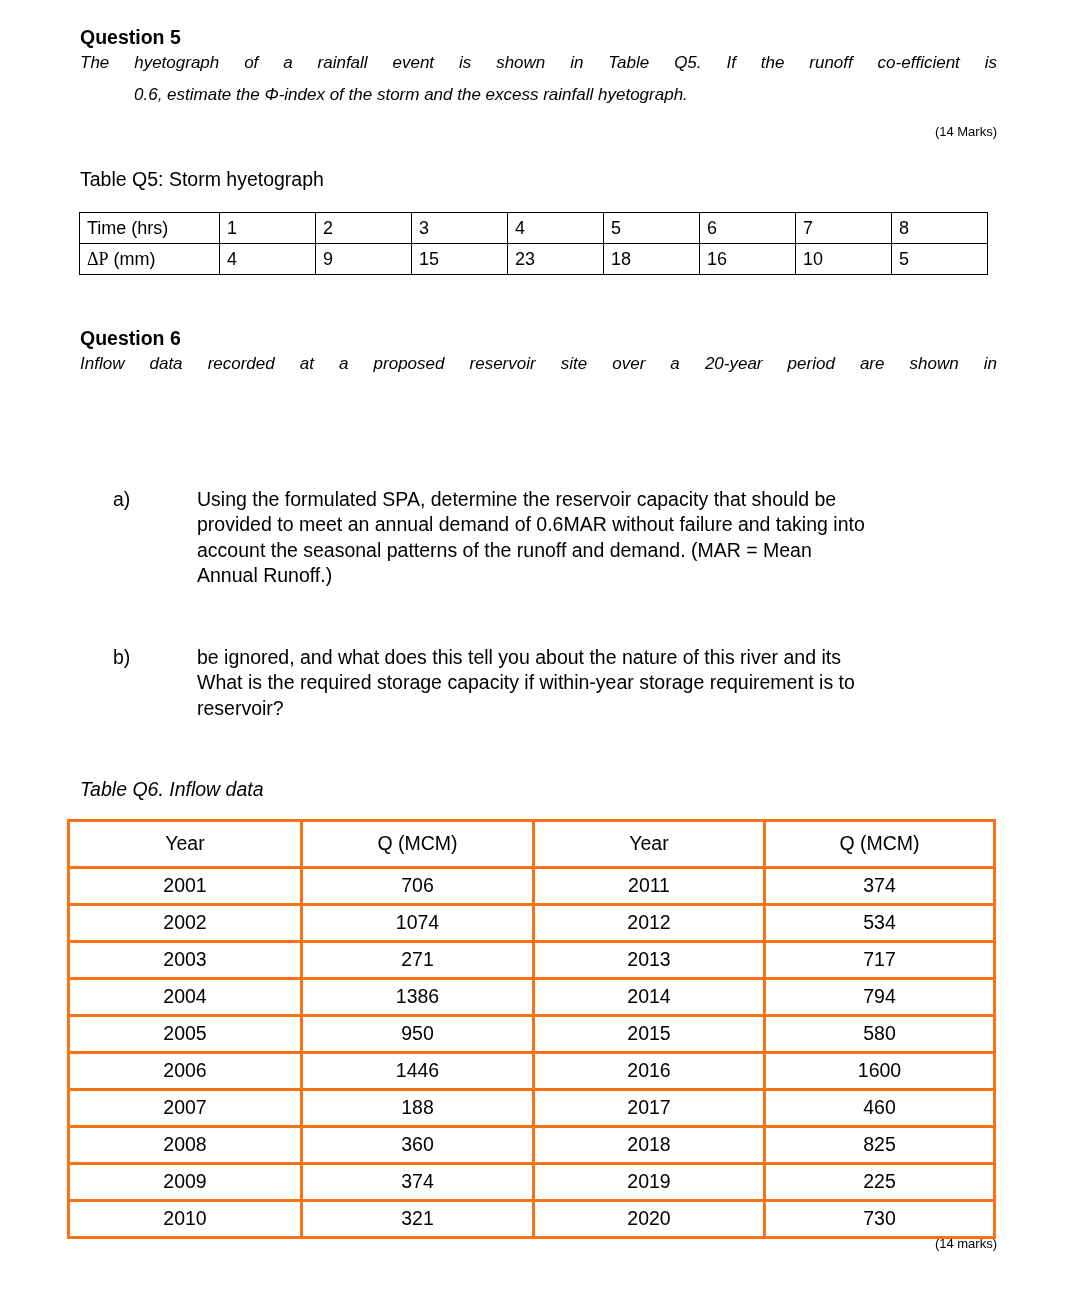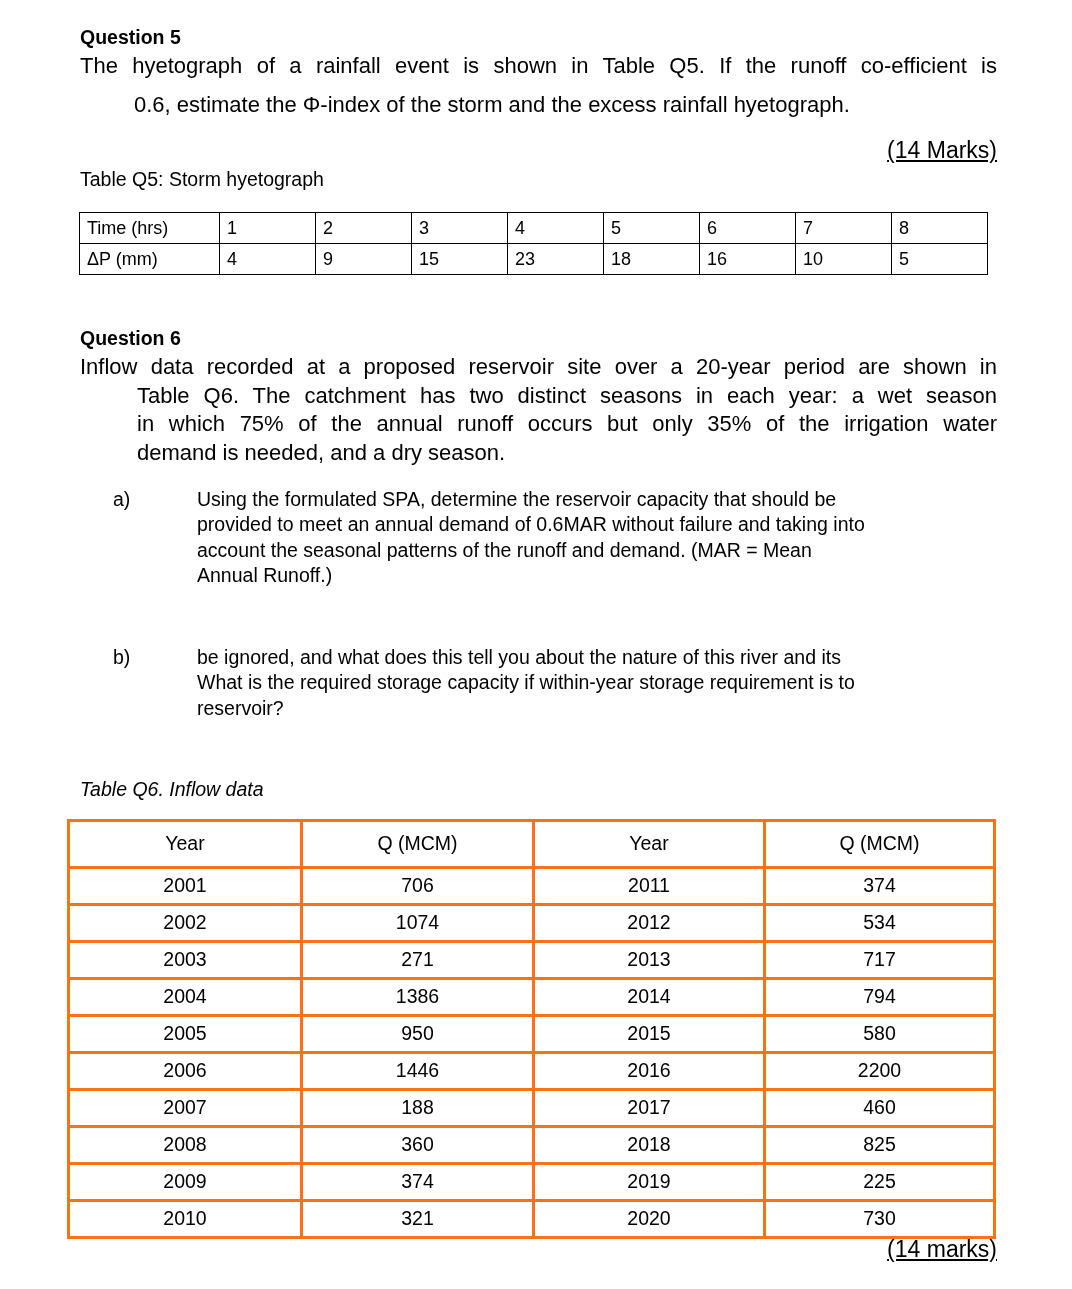--- a/index.html
+++ b/index.html
@@ -23,27 +23,27 @@
     background: #ffffff;
   }
 
   
   .q-heading {
     font-size: 19.5px;
     font-weight: bold;
     line-height: 1.18;
   }
   .q-body {
-    font-size: 22px;
+    font-size: 17px;
     line-height: 1.30;
+    font-style: italic;
   }
   .marks {
-    font-size: 23px;
+    font-size: 13px;
     text-align: right;
-    text-decoration: underline;
   }
   .tbl-caption {
     font-size: 19.5px;
   }
   .tbl-caption-italic {
     font-size: 19.5px;
     font-style: italic;
   }
 
   
@@ -88,21 +88,21 @@
   #table-q5 td {
     border: 1px solid #000000;
     height: 30px;
     padding: 0 0 0 7px;
     vertical-align: middle;
     line-height: 1;
   }
   #table-q5 .rowlabel { width: 132px; }
   #table-q5 .datacell { width: 88px; }
   .delta-serif {
-    font-family: Liberation Sans, sans-serif;
+    font-family: Liberation Serif, serif;
   }
 
   
   #q6-block {
     position: absolute;
     left: 80px;
     top: 327px;
     width: 917px;
   }
   #q6-intro-1 {
@@ -229,25 +229,20 @@
         <td class="datacell">10</td>
         <td class="datacell">5</td>
       </tr>
     </tbody>
   </table>
 
   <div id="q6-block">
     <div class="q-heading">Question 6</div>
     <div class="q-body">
       <span id="q6-intro-1">Inflow data recorded at a proposed reservoir site over a 20-year period are shown in</span>
-      <div id="q6-intro-rest">
-        <span class="jline">Table Q6. The catchment has two distinct seasons in each year: a wet season</span>
-        <span class="jline">in which 75% of the annual runoff occurs but only 35% of the irrigation water</span>
-        <span class="lastline">demand is needed, and a dry season.</span>
-      </div>
     </div>
   </div>
 
   <div id="q6-a" class="q-list-item">
     <span class="marker">a)</span>
     <span class="itemtext">
       <span>Using the formulated SPA, determine the reservoir capacity that should be</span>
       <span>provided to meet an annual demand of 0.6MAR without failure and taking into</span>
       <span>account the seasonal patterns of the runoff and demand. (MAR = Mean</span>
       <span>Annual Runoff.)</span>
@@ -308,21 +303,21 @@
         <tr>
           <td>2005</td>
           <td>950</td>
           <td>2015</td>
           <td>580</td>
         </tr>
         <tr>
           <td>2006</td>
           <td>1446</td>
           <td>2016</td>
-          <td>2200</td>
+          <td>1600</td>
         </tr>
         <tr>
           <td>2007</td>
           <td>188</td>
           <td>2017</td>
           <td>460</td>
         </tr>
         <tr>
           <td>2008</td>
           <td>360</td>

